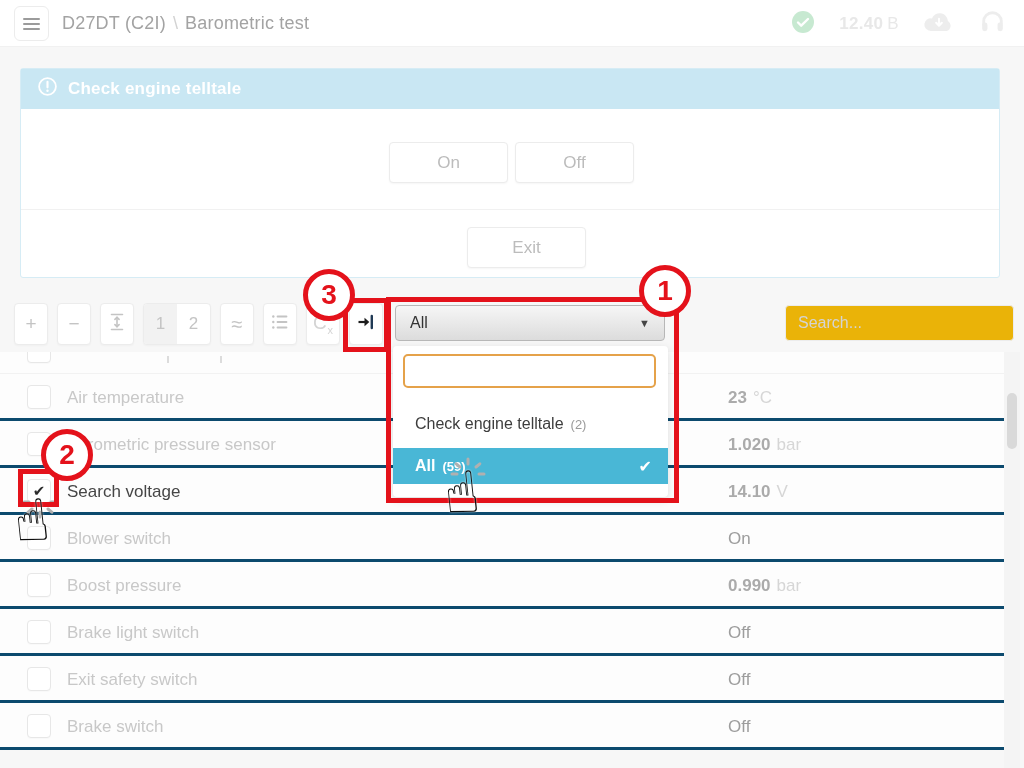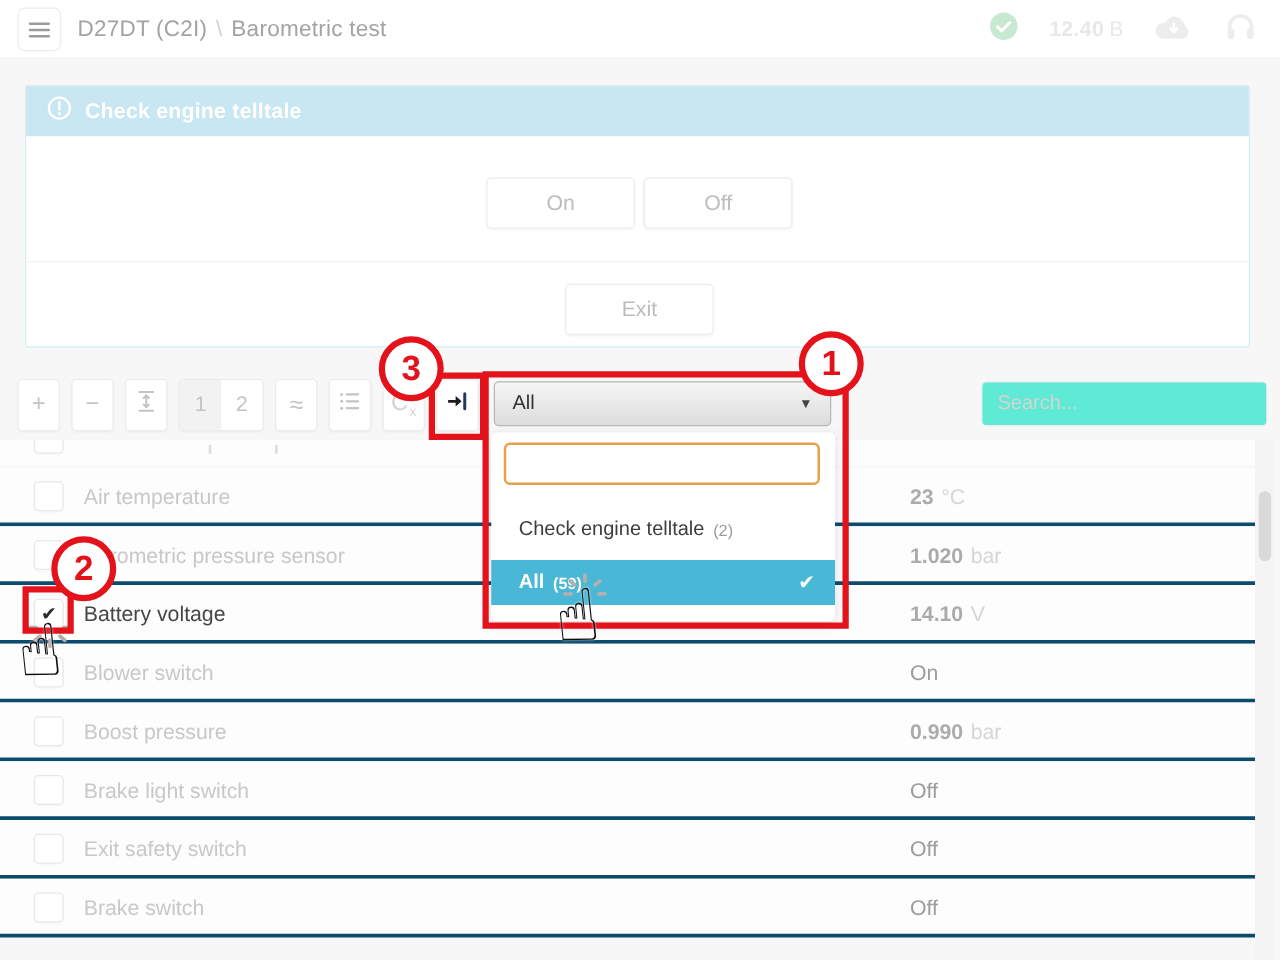--- a/index.html
+++ b/index.html
@@ -15,36 +15,36 @@
   .topbar-right { position:absolute; right:18px; top:0; height:47px; display:flex; align-items:center; gap:24px; }
   .battery { font-size:17px; font-weight:700; color:#e8e8e8; letter-spacing:.3px; }
   .battery .unit { font-weight:400; margin-left:4px; }
 
   
   .card { position:absolute; left:20px; top:68px; width:980px; height:210px; background:#fff; border:1px solid #d6ecf5; border-radius:3px; }
   .card-header { height:40px; background:#c9e7f3; display:flex; align-items:center; padding-left:16px; gap:10px; color:#fff; font-size:17px; font-weight:700; letter-spacing:.2px; }
   .dlg-btn { position:absolute; width:119px; height:41px; background:#fff; border:1px solid #ececec; border-radius:4px; box-shadow:0 1px 2px rgba(0,0,0,.04); color:#bcbcbc; font-size:17px; font-family:inherit; cursor:pointer; }
   .btn-on  { left:368px; top:73px; }
   .btn-off { left:494px; top:73px; }
-  .btn-exit{ left:431px; top:158px; }
+  .btn-exit{ left:446px; top:158px; }
   .card-divider { position:absolute; left:0; top:140px; width:978px; height:1px; background:#f1f1f1; }
 
   
   .tbtn { position:absolute; top:303px; width:34px; height:42px; background:#fff; border:1px solid #ececec; border-radius:4px; box-shadow:0 1px 2px rgba(0,0,0,.03); color:#c4c4c4; font-size:19px; display:flex; align-items:center; justify-content:center; cursor:pointer; font-family:inherit; }
   .tgroup { position:absolute; top:303px; left:143px; width:68px; height:42px; border:1px solid #ececec; border-radius:4px; background:#fff; display:flex; box-shadow:0 1px 2px rgba(0,0,0,.03); overflow:hidden; }
   .tgroup .cell { width:34px; height:100%; display:flex; align-items:center; justify-content:center; color:#c4c4c4; font-size:17px; cursor:pointer; }
   .tgroup .cell.active { background:#f2f2f2; }
   .tbtn sub { font-size:11px; margin-left:1px; }
 
   
   .select { position:absolute; left:395px; top:305px; width:270px; height:36px; background:linear-gradient(#f6f6f6,#dcdcdc); border:1px solid #b7b7b7; border-radius:4px; display:flex; align-items:center; padding:0 14px; font-size:16px; color:#333; cursor:pointer; }
   .select .caret { margin-left:auto; font-size:11px; color:#444; }
 
   
-  .search-box { position:absolute; left:785px; top:305px; width:229px; height:36px; background:#5eead4; border:1px solid #ececec; border-radius:4px; padding:0 12px; font-size:16px; color:#555; font-family:inherit; }
+  .search-box { position:absolute; left:785px; top:305px; width:229px; height:36px; background:#eab308; border:1px solid #ececec; border-radius:4px; padding:0 12px; font-size:16px; color:#555; font-family:inherit; }
   .search-box::placeholder { color:#d4d4d4; }
 
   
   .panel { position:absolute; left:393px; top:346px; width:275px; height:151px; background:#fff; border-radius:4px; box-shadow:0 3px 9px rgba(0,0,0,.14); z-index:15; }
   .panel-search { position:absolute; left:10px; top:8px; width:253px; height:34px; border:2px solid #e5a24a; border-radius:5px; background:#fff; font-family:inherit; font-size:15px; padding:0 10px; }
   .opt { position:absolute; left:0; width:275px; height:36px; display:flex; align-items:center; padding:0 16px 0 22px; font-size:16px; color:#3d3d3d; cursor:pointer; }
   .opt .cnt { color:#9a9a9a; font-size:13px; margin-left:7px; }
   .opt.sel { background:#49b7d6; color:#fff; font-weight:700; }
   .opt.sel .cnt { color:#fff; font-weight:700; }
   .opt .tick { margin-left:auto; font-size:16px; }
@@ -220,21 +220,21 @@
         <span class="lbl">Air temperature</span>
         <span class="val num">23<i class="unit">°C</i></span>
       </div>
       <div class="trow">
         <span class="cb"></span>
         <span class="lbl">Barometric pressure sensor</span>
         <span class="val num">1.020<i class="unit">bar</i></span>
       </div>
       <div class="trow checked">
         <span class="cb">✔</span>
-        <span class="lbl">Battery voltage</span>
+        <span class="lbl">Search voltage</span>
         <span class="val num">14.10<i class="unit">V</i></span>
       </div>
       <div class="trow">
         <span class="cb"></span>
         <span class="lbl">Blower switch</span>
         <span class="val">On</span>
       </div>
       <div class="trow">
         <span class="cb"></span>
         <span class="lbl">Boost pressure</span>

